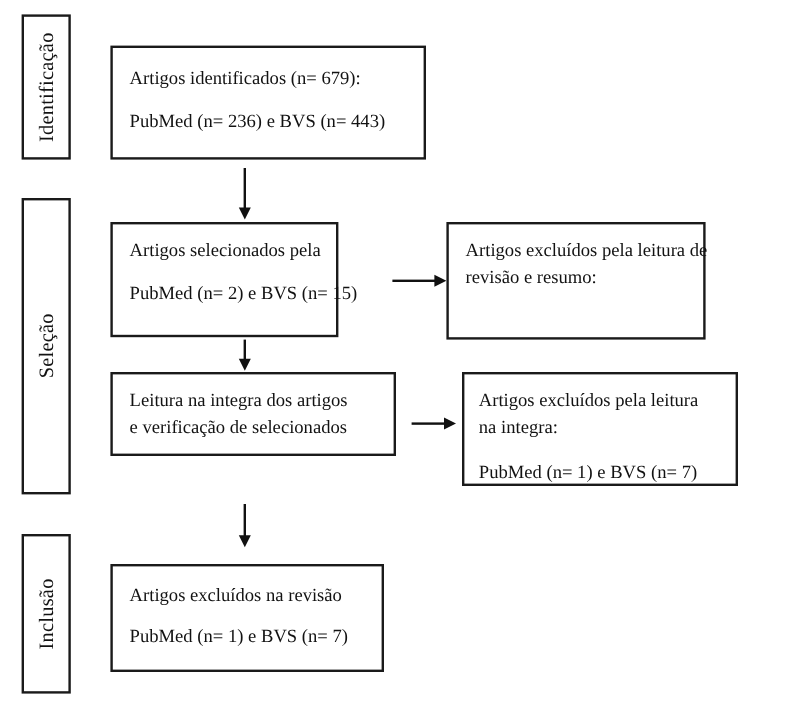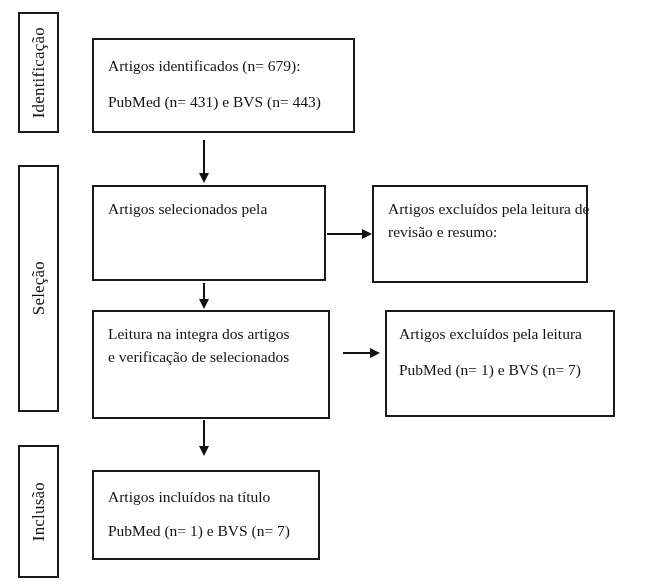--- a/index.html
+++ b/index.html
@@ -116,69 +116,71 @@
     <span class="stage-text">Seleção</span>
   </div>
 
   <div class="stage-label" style="left:18px; top:445px; width:41px; height:133px;">
     <span class="stage-text">Inclusão</span>
   </div>
 
   <div class="node" style="left:92px; top:38px; width:263px; height:95px; padding-top:14px;">
     <span class="line">Artigos identificados (n= 679):</span>
     <span class="gap"></span>
-    <span class="line">PubMed (n= 431) e BVS (n= 443)</span>
+    <span class="line">PubMed (n= 236) e BVS (n= 443)</span>
   </div>
 
   <div class="arrow-v" style="left:203px; top:140px; height:45px;">
     <div class="shaft" style="height:35px;"></div>
     <div class="head" style="top:33px;"></div>
   </div>
 
-  <div class="node" style="left:92px; top:185px; width:234px; height:96px;">
+  <div class="node" style="left:92px; top:185px; width:190px; height:96px;">
     <span class="line">Artigos selecionados pela</span>
     <span class="gap"></span>
+    <span class="line">PubMed (n= 2) e BVS (n= 15)</span>
   </div>
 
   <div class="arrow-h" style="left:327px; top:233px; width:45px;">
     <div class="shaft" style="width:36px;"></div>
     <div class="head" style="right:0px;"></div>
   </div>
 
   <div class="node" style="left:372px; top:185px; width:216px; height:98px;">
     <span class="line">Artigos excluídos pela leitura de</span>
     <span class="line">revisão e resumo:</span>
     <span class="gap"></span>
   </div>
 
   <div class="arrow-v" style="left:203px; top:283px; height:27px;">
     <div class="shaft" style="height:18px;"></div>
     <div class="head" style="top:16px;"></div>
   </div>
 
-  <div class="node" style="left:92px; top:310px; width:238px; height:109px;">
+  <div class="node" style="left:92px; top:310px; width:238px; height:70px;">
     <span class="line">Leitura na integra dos artigos</span>
     <span class="line">e verificação de selecionados</span>
   </div>
 
   <div class="arrow-h" style="left:343px; top:352px; width:37px;">
     <div class="shaft" style="width:28px;"></div>
     <div class="head" style="right:0px;"></div>
   </div>
 
-  <div class="node" style="left:385px; top:310px; width:230px; height:107px;padding-left:12px;">
+  <div class="node" style="left:385px; top:310px; width:230px; height:95px;padding-left:12px;">
     <span class="line">Artigos excluídos pela leitura</span>
+    <span class="line">na integra:</span>
     <span class="gap"></span>
     <span class="line">PubMed (n= 1) e BVS (n= 7)</span>
   </div>
 
   <div class="arrow-v" style="left:203px; top:420px; height:35px;">
     <div class="shaft" style="height:28px;"></div>
     <div class="head" style="top:26px;"></div>
   </div>
 
   <div class="node" style="left:92px; top:470px; width:228px; height:90px; padding-top:13px;">
-    <span class="line">Artigos incluídos na título</span>
+    <span class="line">Artigos excluídos na revisão</span>
     <span class="gap" style="height:11px;"></span>
     <span class="line">PubMed (n= 1) e BVS (n= 7)</span>
   </div>
 
 </div>
 
 </body></html>

